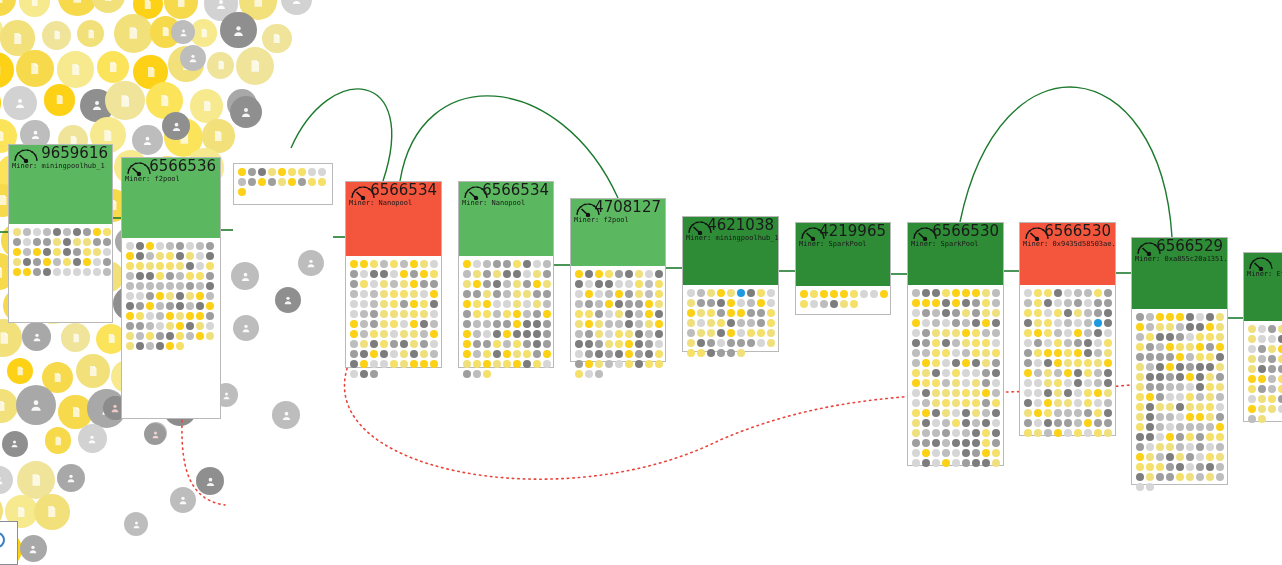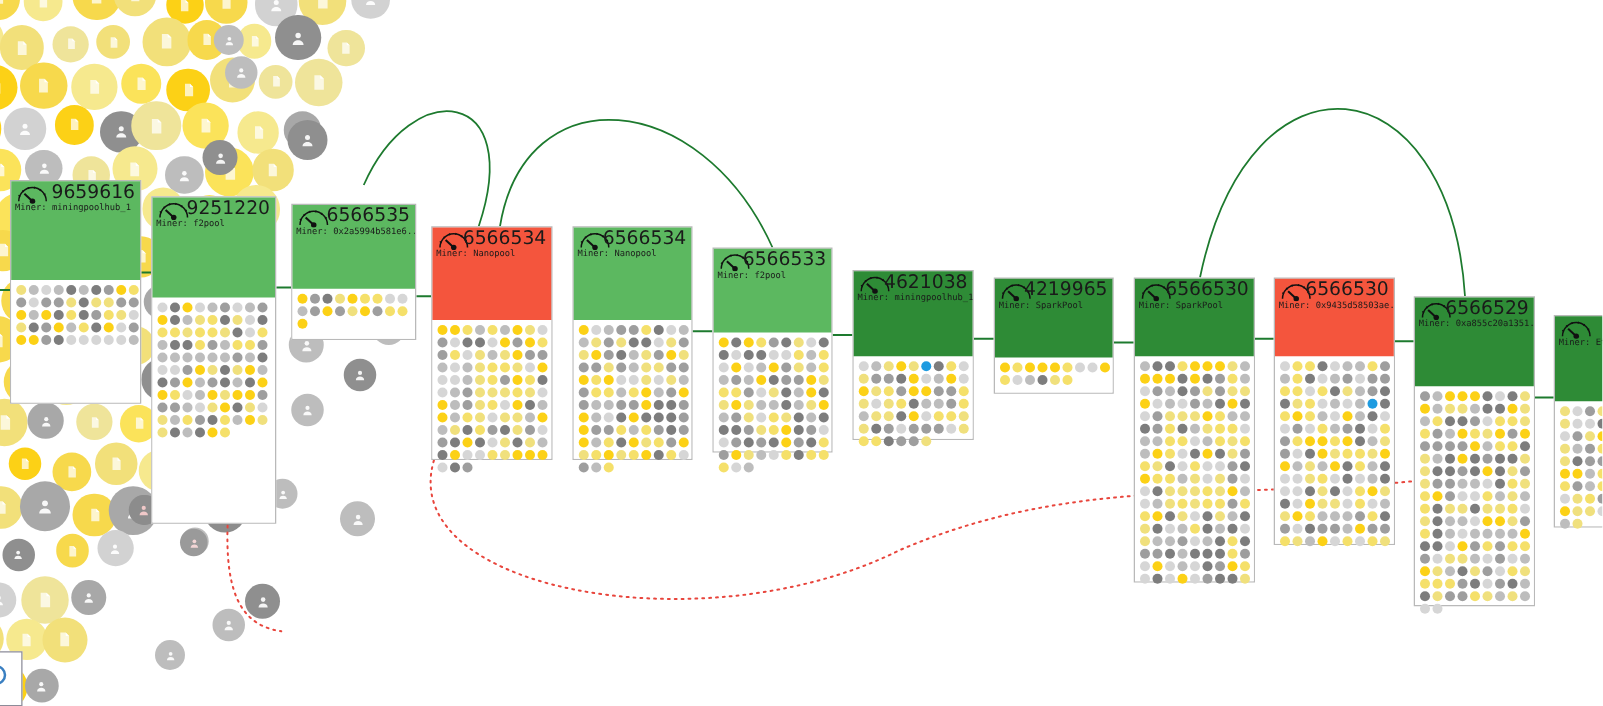--- a/index.html
+++ b/index.html
@@ -777,21 +777,21 @@
         </div>
       </div>
       <div class="block" style="left: 121px; top: 157px; width: 100px;">
         <div class="bhead" style="height: 80px; background: rgb(92, 184, 96);">
           <svg class="gauge" width="26" height="16" viewBox="0 0 26 16">
             <path d="M2 14 A 11 11 0 0 1 24 14" fill="none" stroke="#111" stroke-width="1.2"></path>
             <path d="M3.2 10.2 l-1.4 -1M6 6.6 l-1 -1.3M10 4.2 l-0.5 -1.5M14.5 3.9 l0.4 -1.5M18.8 5.6 l1 -1.3M22 9 l1.4 -1" stroke="#111" stroke-width="1"></path>
             <path d="M13 14 L 6.5 8" stroke="#111" stroke-width="1.6"></path>
             <circle cx="13" cy="14" r="2.2" fill="#111"></circle>
           </svg>
-          <div class="bnum">9251220</div>
+          <div class="bnum">6566536</div>
           <div class="bminer">Miner: f2pool</div>
         </div>
         <div class="txgrid" style="height: 180px; width: 98px;">
           <div class="tx" style="background: rgb(214, 214, 214);"></div>
           <div class="tx" style="background: rgb(125, 125, 125);"></div>
           <div class="tx" style="background: rgb(252, 209, 22);"></div>
           <div class="tx" style="background: rgb(214, 214, 214);"></div>
           <div class="tx" style="background: rgb(189, 189, 189);"></div>
           <div class="tx" style="background: rgb(158, 158, 158);"></div>
           <div class="tx" style="background: rgb(214, 214, 214);"></div>
@@ -880,30 +880,20 @@
           <div class="tx" style="background: rgb(240, 224, 125);"></div>
           <div class="tx" style="background: rgb(240, 224, 125);"></div>
           <div class="tx" style="background: rgb(125, 125, 125);"></div>
           <div class="tx" style="background: rgb(189, 189, 189);"></div>
           <div class="tx" style="background: rgb(125, 125, 125);"></div>
           <div class="tx" style="background: rgb(252, 209, 22);"></div>
           <div class="tx" style="background: rgb(245, 224, 106);"></div>
         </div>
       </div>
       <div class="block" style="left: 233px; top: 163px; width: 100px;">
-        <div class="bhead" style="height: 67px; background: rgb(92, 184, 96);">
-          <svg class="gauge" width="26" height="16" viewBox="0 0 26 16">
-            <path d="M2 14 A 11 11 0 0 1 24 14" fill="none" stroke="#111" stroke-width="1.2"></path>
-            <path d="M3.2 10.2 l-1.4 -1M6 6.6 l-1 -1.3M10 4.2 l-0.5 -1.5M14.5 3.9 l0.4 -1.5M18.8 5.6 l1 -1.3M22 9 l1.4 -1" stroke="#111" stroke-width="1"></path>
-            <path d="M13 14 L 6.5 8" stroke="#111" stroke-width="1.6"></path>
-            <circle cx="13" cy="14" r="2.2" fill="#111"></circle>
-          </svg>
-          <div class="bnum">6566535</div>
-          <div class="bminer">Miner: 0x2a5994b581e6..</div>
-        </div>
         <div class="txgrid" style="height: 40px; width: 98px;">
           <div class="tx" style="background: rgb(252, 209, 22);"></div>
           <div class="tx" style="background: rgb(158, 158, 158);"></div>
           <div class="tx" style="background: rgb(125, 125, 125);"></div>
           <div class="tx" style="background: rgb(240, 224, 125);"></div>
           <div class="tx" style="background: rgb(252, 209, 22);"></div>
           <div class="tx" style="background: rgb(245, 224, 106);"></div>
           <div class="tx" style="background: rgb(245, 224, 106);"></div>
           <div class="tx" style="background: rgb(214, 214, 214);"></div>
           <div class="tx" style="background: rgb(214, 214, 214);"></div>
@@ -1152,21 +1142,21 @@
         </div>
       </div>
       <div class="block" style="left: 570px; top: 198px; width: 96px;">
         <div class="bhead" style="height: 67px; background: rgb(92, 184, 96);">
           <svg class="gauge" width="26" height="16" viewBox="0 0 26 16">
             <path d="M2 14 A 11 11 0 0 1 24 14" fill="none" stroke="#111" stroke-width="1.2"></path>
             <path d="M3.2 10.2 l-1.4 -1M6 6.6 l-1 -1.3M10 4.2 l-0.5 -1.5M14.5 3.9 l0.4 -1.5M18.8 5.6 l1 -1.3M22 9 l1.4 -1" stroke="#111" stroke-width="1"></path>
             <path d="M13 14 L 6.5 8" stroke="#111" stroke-width="1.6"></path>
             <circle cx="13" cy="14" r="2.2" fill="#111"></circle>
           </svg>
-          <div class="bnum">6566533</div>
+          <div class="bnum">4708127</div>
           <div class="bminer">Miner: f2pool</div>
         </div>
         <div class="txgrid" style="height: 95px; width: 94px;">
           <div class="tx" style="background: rgb(252, 209, 22);"></div>
           <div class="tx" style="background: rgb(125, 125, 125);"></div>
           <div class="tx" style="background: rgb(252, 209, 22);"></div>
           <div class="tx" style="background: rgb(245, 224, 106);"></div>
           <div class="tx" style="background: rgb(158, 158, 158);"></div>
           <div class="tx" style="background: rgb(125, 125, 125);"></div>
           <div class="tx" style="background: rgb(240, 224, 125);"></div>

